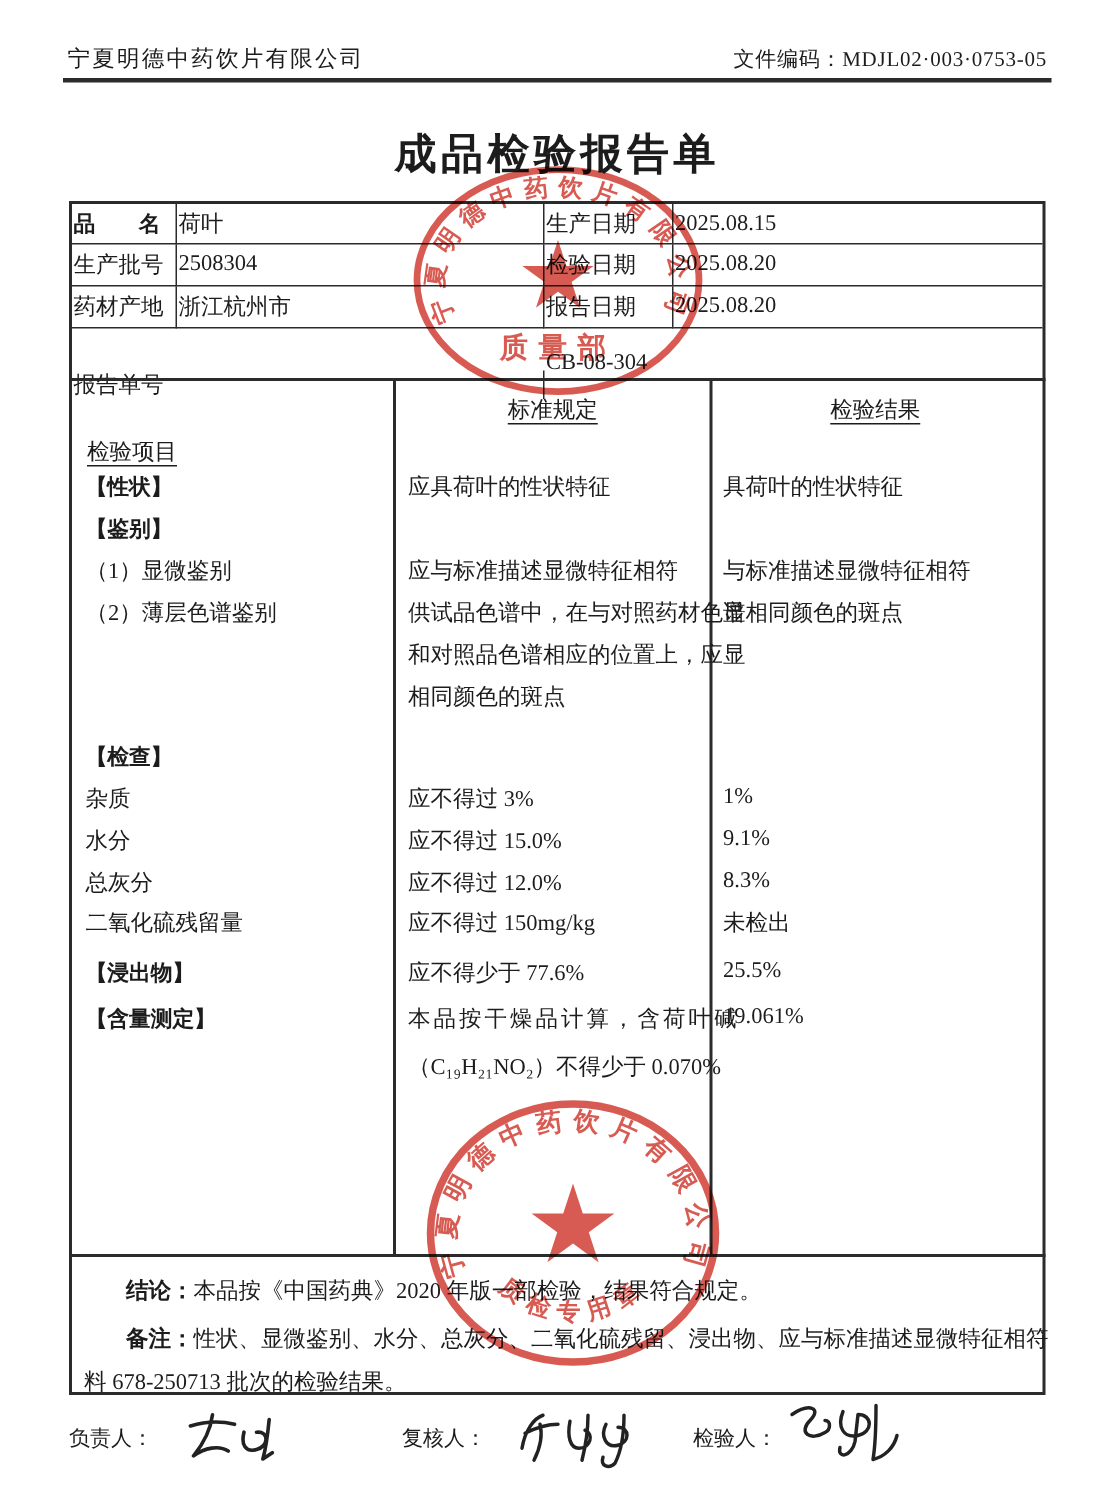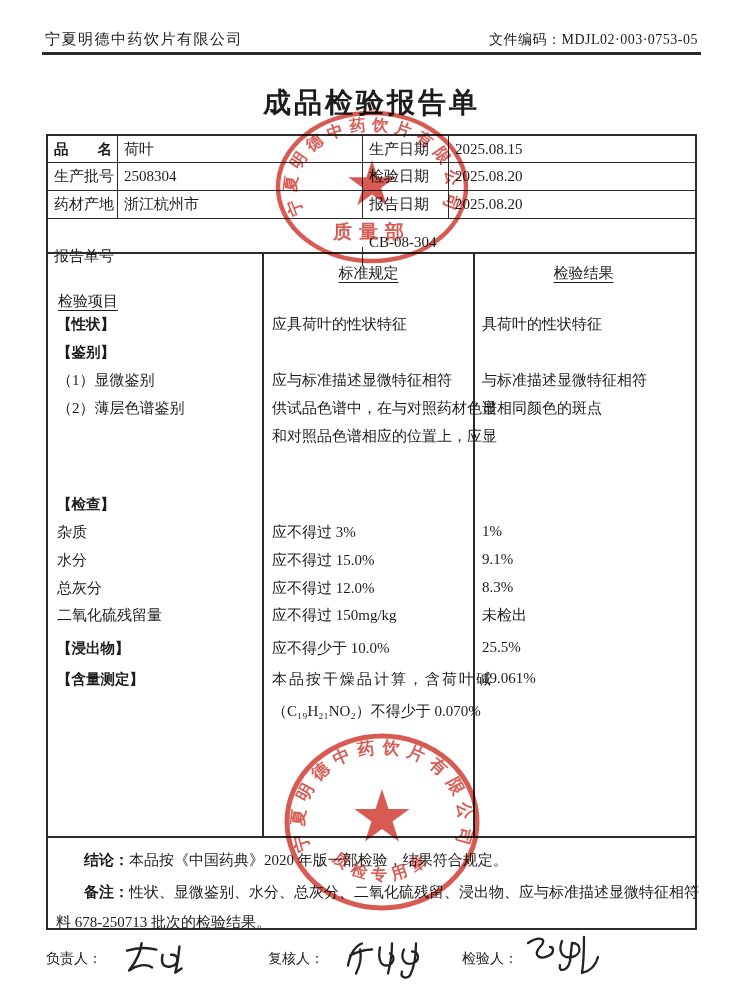--- a/index.html
+++ b/index.html
@@ -12,21 +12,21 @@
   .hdr-company{ left:45px; top:30px; font-size:15px; letter-spacing:1.5px; }
   .hdr-code{ right:45px; top:31px; font-size:14px; letter-spacing:.5px; }
   .hdr-rule{ left:42px; right:42px; top:52px; height:2.5px; background:var(--line); }
   
   .title{ left:0; right:0; top:84px; text-align:center; font-size:28px; font-weight:700;
           font-family:"DejaVu Sans","Liberation Sans",sans-serif; letter-spacing:3px; }
   
   .info{ left:46px; top:134px; width:651px; height:120px; border:2px solid var(--line);
          display:grid; grid-template-columns:70px 245px 86px auto;
          grid-template-rows:27px 28px 28px auto; font-size:15px; }
-  .info .c{ display:flex; align-items:center; padding-left:6px; }
+  .info .c{ display:flex; align-items:center; padding-left:1px; }
   .br{ border-right:1.5px solid var(--line); }
   .bb{ border-bottom:1.5px solid var(--line); }
   .span2{ grid-column:1 / span 2;margin-top:28px; }
   .span34{ grid-column:3 / span 2; }
   
   .main{ left:46px; top:252px; width:651px; height:586px; border:2px solid var(--line); font-size:15px; }
   .vline{ position:absolute; top:0; bottom:0; width:1.5px; background:var(--line); }
   .v1{ left:214px; } .v2{ left:425px; }
   .mhead{ position:absolute; top:10px; text-decoration:underline; text-underline-offset:4px; }
   .h1{ left:10px;margin-top:28px; } .h2{ left:215px; width:211px; text-align:center; } .h3{ left:426px; width:219px; text-align:center; }
@@ -107,20 +107,25 @@
   <div class="mrow" style="top:145px">
     <span class="mitem">（2）薄层色谱鉴别</span>
     <span class="mstd">供试品色谱中，在与对照药材色谱</span>
     <span class="mres">显相同颜色的斑点</span>
   </div>
   <div class="mrow" style="top:173px">
     <span class="mitem"></span>
     <span class="mstd">和对照品色谱相应的位置上，应显</span>
     <span class="mres"></span>
   </div>
+  <div class="mrow" style="top:201px">
+    <span class="mitem"></span>
+    <span class="mstd">相同颜色的斑点</span>
+    <span class="mres"></span>
+  </div>
   <div class="mrow" style="top:241px">
     <span class="mitem b">【检查】</span>
     <span class="mstd"></span>
     <span class="mres"></span>
   </div>
   <div class="mrow" style="top:269px">
     <span class="mitem">杂质</span>
     <span class="mstd">应不得过 3%</span>
     <span class="mres">1%</span>
   </div>
@@ -134,21 +139,21 @@
     <span class="mstd">应不得过 12.0%</span>
     <span class="mres">8.3%</span>
   </div>
   <div class="mrow" style="top:352px">
     <span class="mitem">二氧化硫残留量</span>
     <span class="mstd">应不得过 150mg/kg</span>
     <span class="mres">未检出</span>
   </div>
   <div class="mrow" style="top:385px">
     <span class="mitem b">【浸出物】</span>
-    <span class="mstd">应不得少于 10.0%</span>
+    <span class="mstd">应不得少于 77.6%</span>
     <span class="mres">25.5%</span>
   </div>
   <div class="mrow" style="top:416px">
     <span class="mitem b">【含量测定】</span>
     <span class="mstd spread">本品按干燥品计算，含荷叶碱</span>
     <span class="mres">19.061%</span>
   </div>
   <div class="mrow" style="top:448px">
     <span class="mitem"></span>
     <span class="mstd">（C₁₉H₂₁NO₂）不得少于 0.070%</span>

